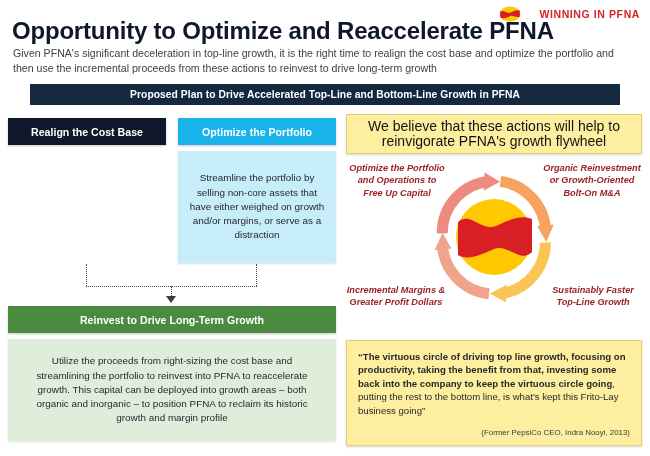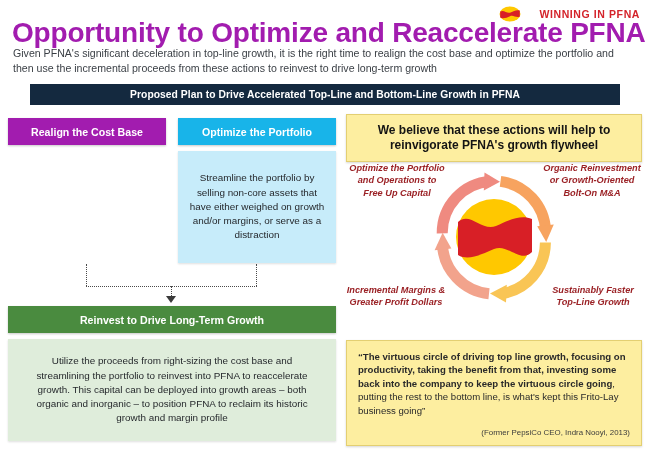--- a/index.html
+++ b/index.html
@@ -16,21 +16,21 @@
     position: absolute; top: 6px; right: 10px;
     display: flex; align-items: center; gap: 18px;
   }
   .brand-logo { width: 22px; height: 16px; position: relative; }
   .brand-text {
     font-size: 10.5px; font-weight: bold; letter-spacing: .6px;
     color: #d4232a;
   }
   .deck-title {
     position: absolute; left: 12px; top: 17px;
-    font-size: 28px; font-weight: bold; color: #a21caf;
+    font-size: 24px; font-weight: bold; color: #0f172a;
     letter-spacing: -.2px;
   }
   .deck-sub {
     position: absolute; left: 13px; top: 46px; width: 624px;
     font-size: 10.6px; line-height: 15.2px; color: #3a3f45;
   }
   .navy-banner {
     position: absolute; left: 30px; top: 84px; width: 590px; height: 21px;
     background: #14293f; color: #ffffff;
     display: flex; align-items: center; justify-content: center;
@@ -44,21 +44,21 @@
     color: #ffffff; font-size: 10.6px; font-weight: bold;
     box-shadow: 0 1px 2px rgba(0,0,0,.22);
   }
   .card-body {
     margin-top: 6px; padding: 10px 9px;
     display: flex; align-items: center; justify-content: center; text-align: center;
     font-size: 9.9px; line-height: 14.2px; color: #25282c;
     box-shadow: 0 1px 2px rgba(0,0,0,.13);
   }
   #card-realign { left: 8px; top: 118px; width: 158px; }
-  #card-realign .card-head { background: #a21caf; }
+  #card-realign .card-head { background: #0f172a; }
   #card-realign .card-body { background: #cfdfe9; height: 112px; }
 
   #card-optimize { left: 178px; top: 118px; width: 158px; border-radius: 18px; }
   #card-optimize .card-head { background: #18b4e9; }
   #card-optimize .card-body { background: #c7ecfa; height: 112px; }
 
   #card-reinvest { left: 8px; top: 306px; width: 328px; }
   #card-reinvest .card-head { background: #4a8b3f; }
   #card-reinvest .card-body { background: #dfeddb; height: 102px; padding: 10px 16px; }
 
@@ -75,23 +75,23 @@
     border-left: 5px solid transparent; border-right: 5px solid transparent;
     border-top: 7px solid #3a3a3a;
   }
 
   
   .yellow-box {
     position: absolute; background: #fdeea0;
     border: 1px solid #e3cf72; box-shadow: 0 1px 2px rgba(0,0,0,.16);
   }
   #callout {
-    left: 346px; top: 114px; width: 296px; height: 48px;
+    left: 346px; top: 114px; width: 296px; height: 40px;
     display: flex; align-items: center; justify-content: center; text-align: center;
-    font-size: 12px; font-weight: bold; line-height: 14.6px; color: #141414;
+    font-size: 14px; font-weight: normal; line-height: 14.6px; color: #141414;
   }
   #quote {
     left: 346px; top: 340px; width: 296px; height: 106px;
     padding: 9px 11px 13px 11px;
     font-size: 9.6px; line-height: 13.4px; color: #2a2a2a;
   }
   #quote .q-bold { font-weight: bold; }
   .q-attr {
     position: absolute; right: 11px; bottom: 6px;
     font-size: 7.9px; color: #3c3c3c;

